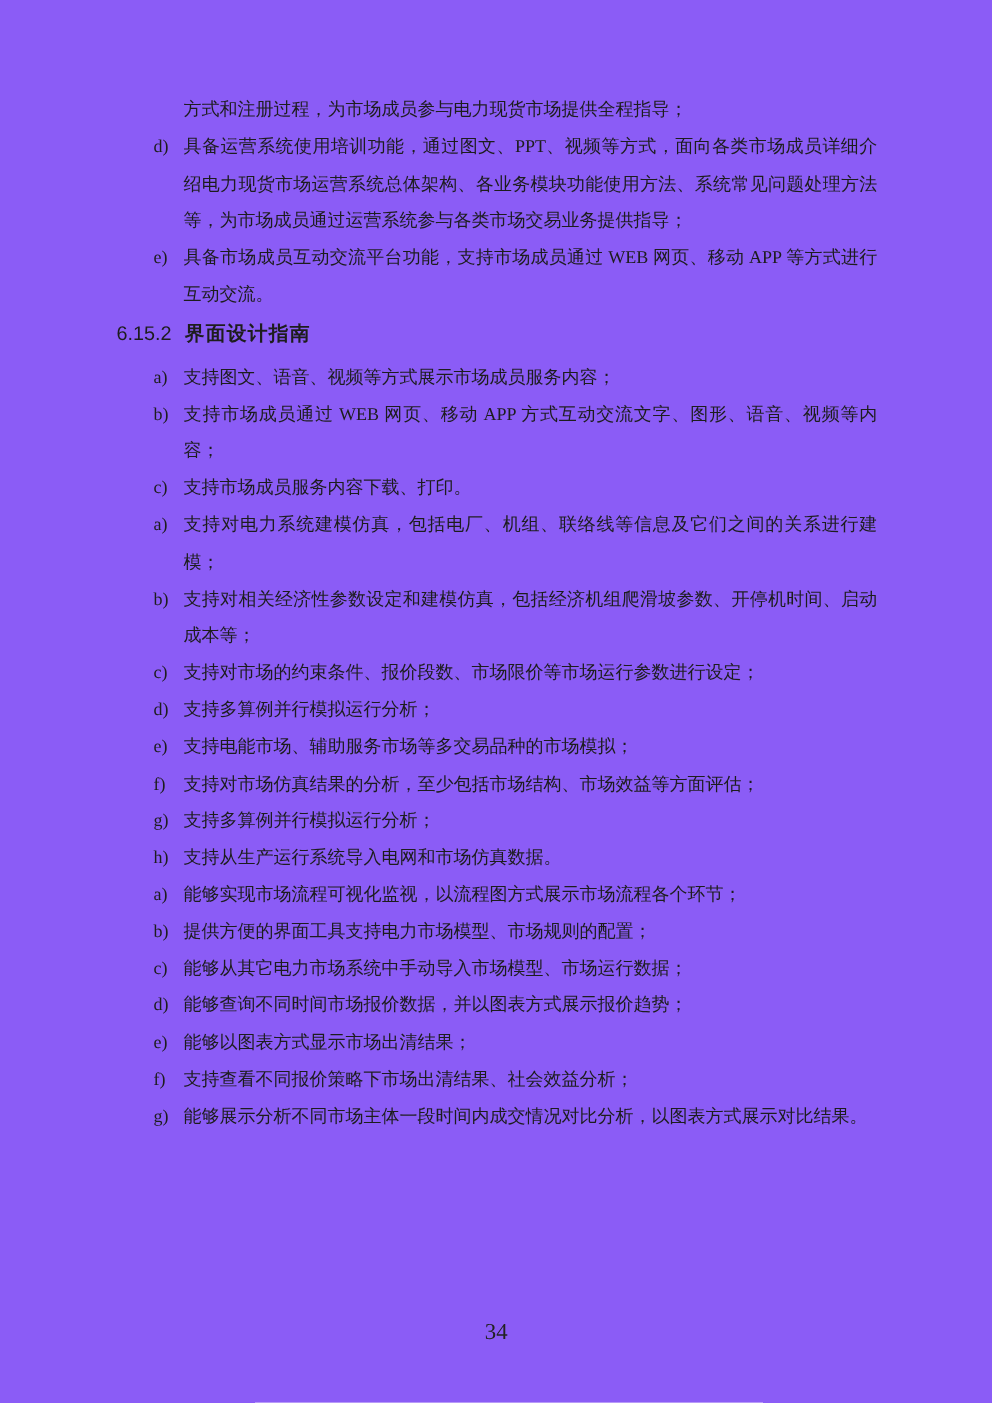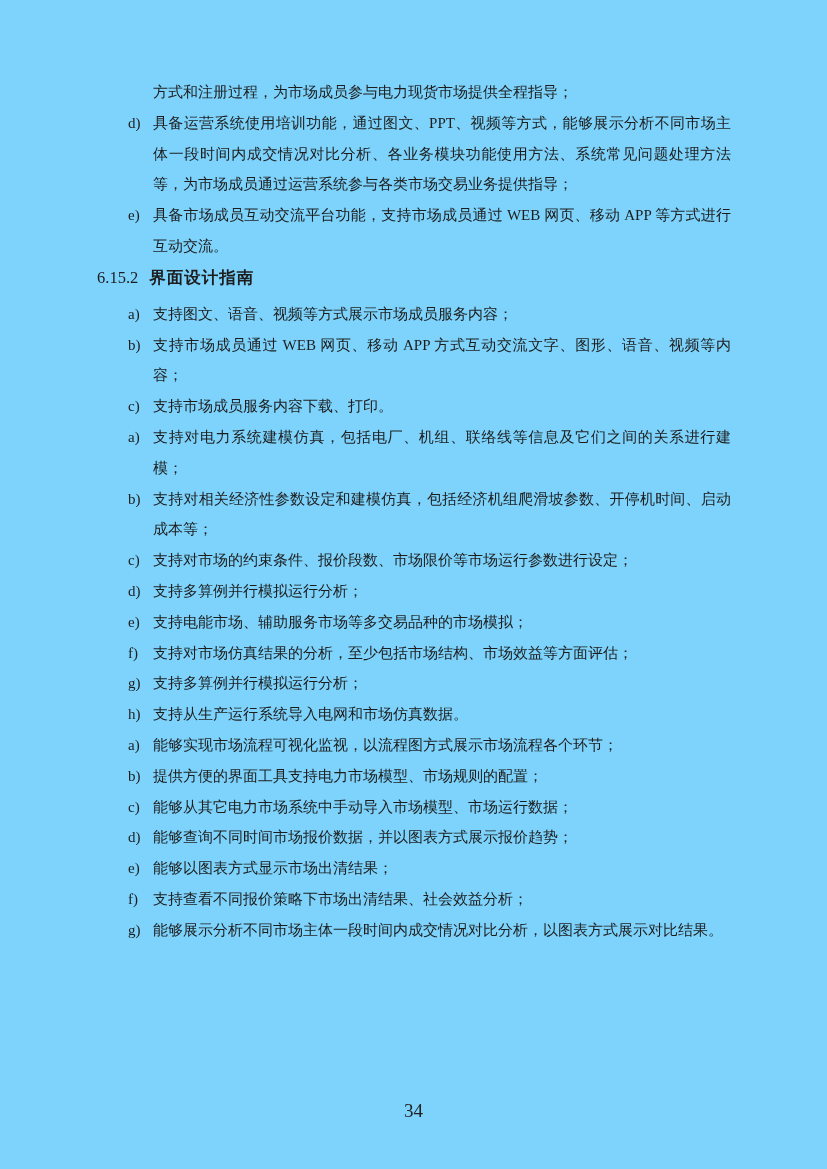--- a/index.html
+++ b/index.html
@@ -4,21 +4,21 @@
 <style>
   html, body {
     margin: 0;
     padding: 0;
     background: #ffffff;
   }
   .sheet {
     position: relative;
     width: 827px;
     height: 1169px;
-    background: #7dd3fc;
+    background: #8b5cf6;
     overflow: hidden;
     font-family: "Liberation Serif", "DejaVu Serif", serif;
     color: #1d1d1d;
   }
   .content {
     position: absolute;
     left: 97px;
     top: 77px;
     width: 634px;
   }
@@ -43,21 +43,21 @@
     flex: 1 1 auto;
     text-align: justify;
   }
   .hd {
     margin: 3px 0 9px 0;
     font-size: 16.5px;
     line-height: 25px;
     font-weight: bold;
   }
   .hn {
-    font-family: Liberation Serif, serif;
+    font-family: Liberation Sans, sans-serif;
     font-weight: normal;
     margin-right: 11px;
     margin-top: 21px;
   }
   .ht {
     font-family: "Liberation Sans", "DejaVu Sans", sans-serif;
     font-weight: bold;
     letter-spacing: 1px;
   }
   .footer {
@@ -73,21 +73,21 @@
 </head>
 <body>
 
 <div class="sheet">
   <div class="content bodytext">
 
     <p class="cont">方式和注册过程，为市场成员参与电力现货市场提供全程指导；</p>
 
     <div class="li">
       <span class="mk">d)</span>
-      <span class="tx">具备运营系统使用培训功能，通过图文、PPT、视频等方式，能够展示分析不同市场主体一段时间内成交情况对比分析、各业务模块功能使用方法、系统常见问题处理方法等，为市场成员通过运营系统参与各类市场交易业务提供指导；</span>
+      <span class="tx">具备运营系统使用培训功能，通过图文、PPT、视频等方式，面向各类市场成员详细介绍电力现货市场运营系统总体架构、各业务模块功能使用方法、系统常见问题处理方法等，为市场成员通过运营系统参与各类市场交易业务提供指导；</span>
     </div>
     <div class="li">
       <span class="mk">e)</span>
       <span class="tx">具备市场成员互动交流平台功能，支持市场成员通过 WEB 网页、移动 APP 等方式进行互动交流。</span>
     </div>
 
     <h3 class="hd">
       <span class="hn">6.15.2</span><span class="ht">界面设计指南</span>
     </h3>
 

